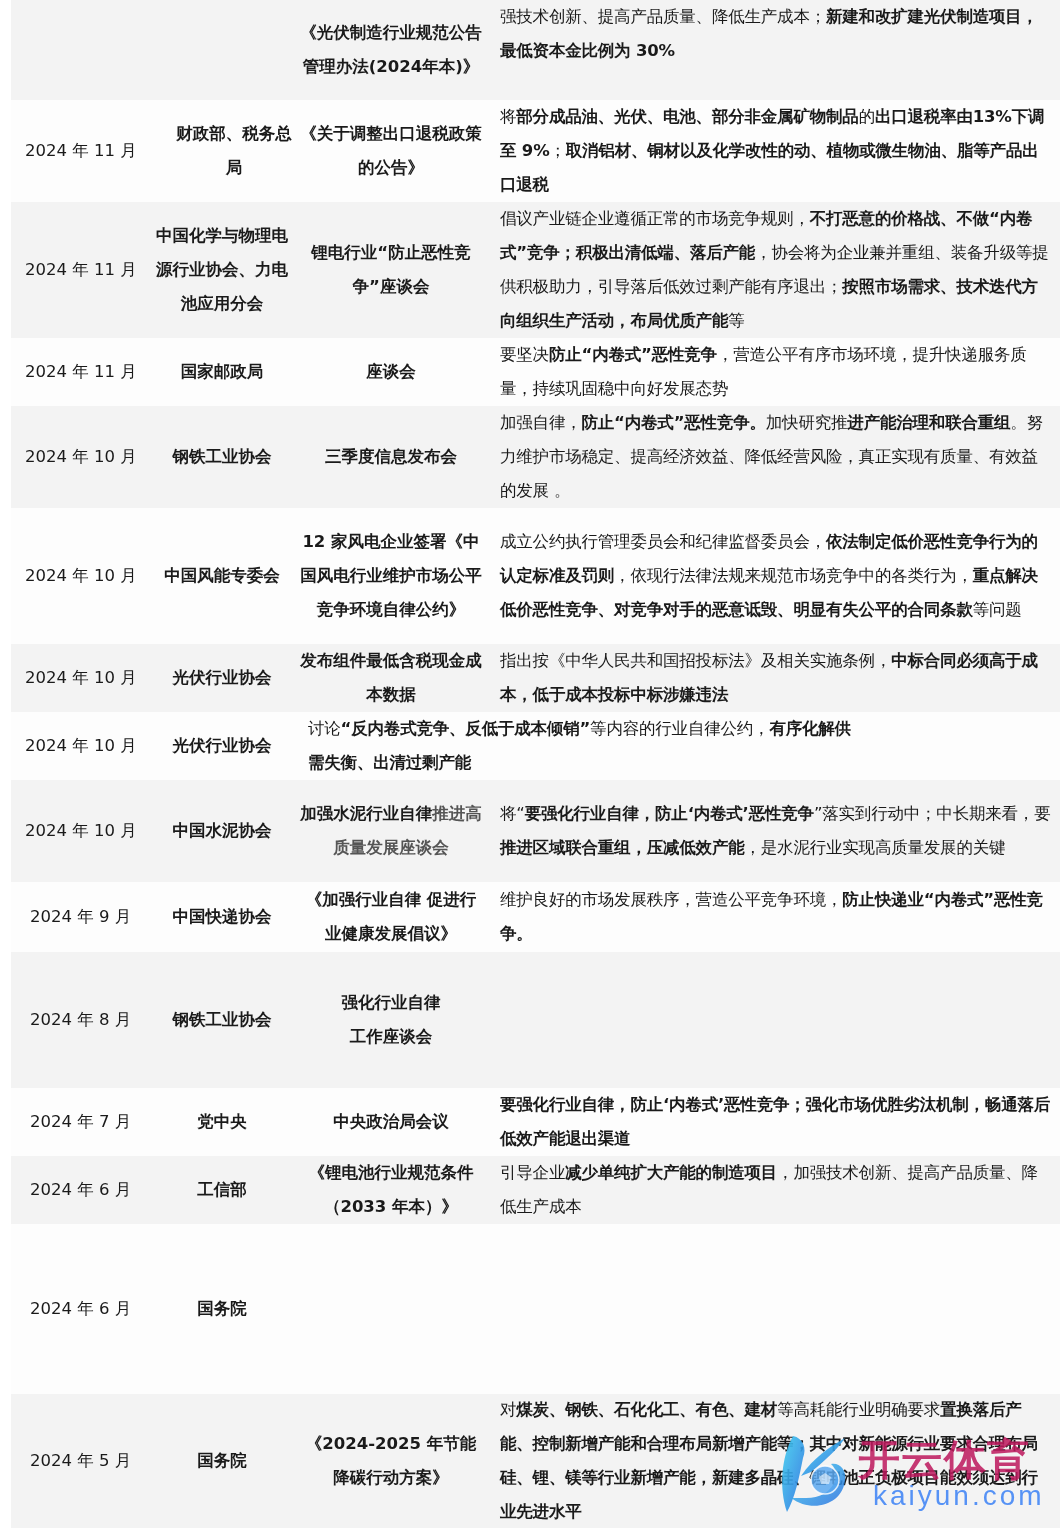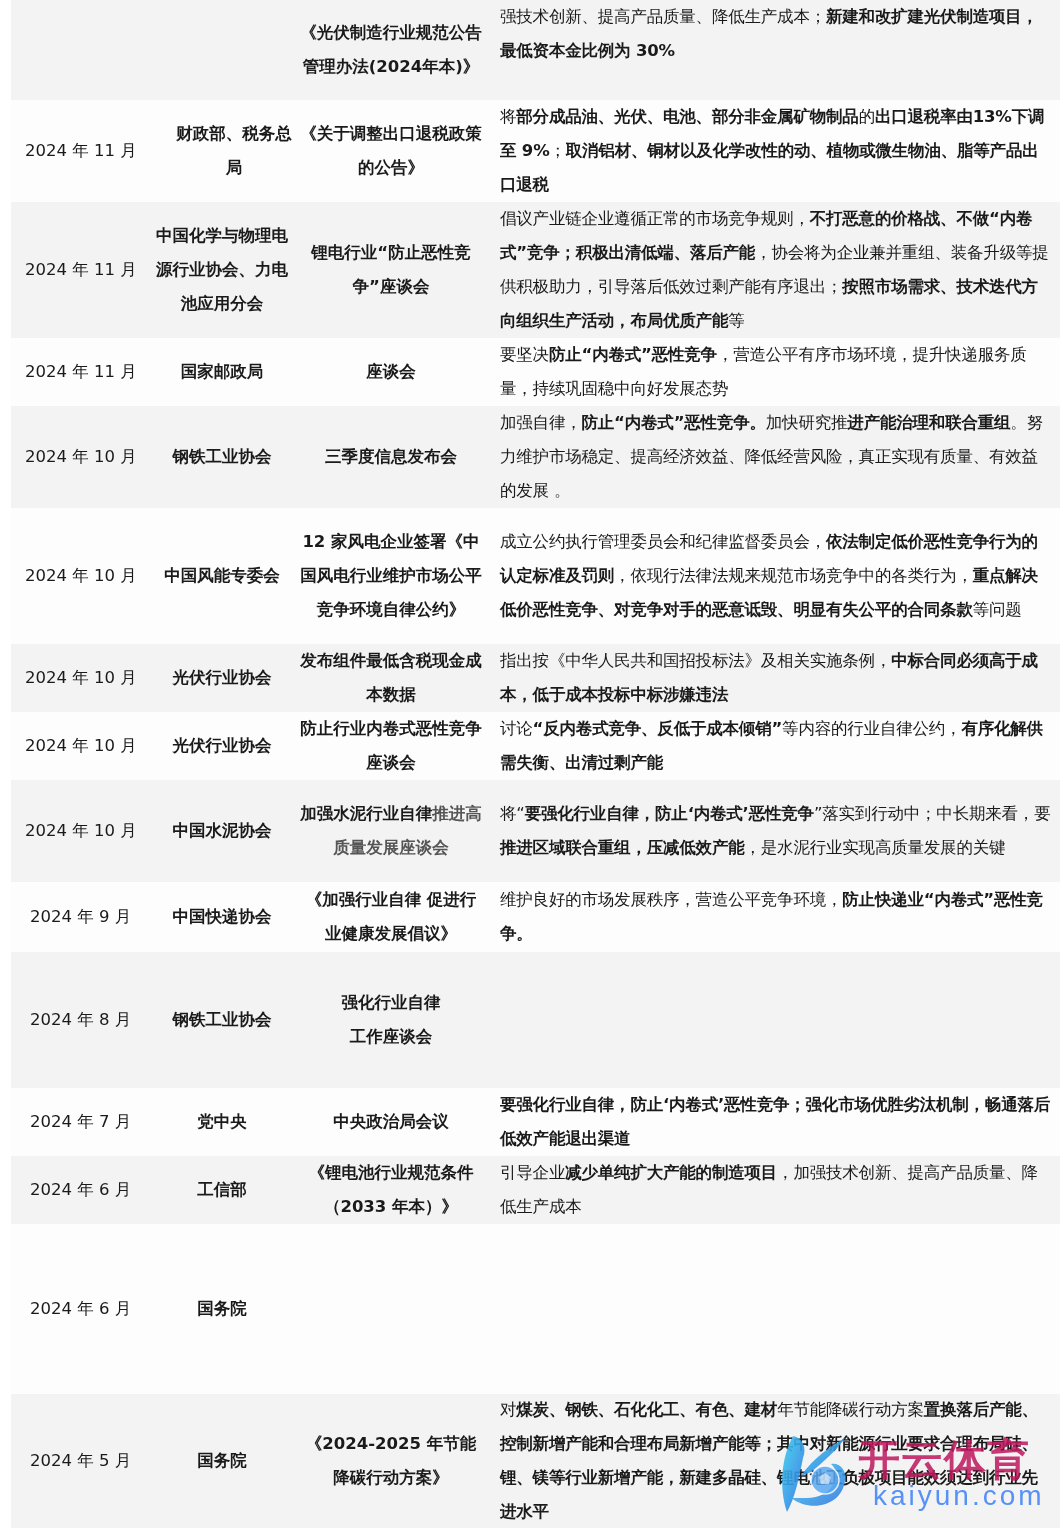--- a/index.html
+++ b/index.html
@@ -72,21 +72,20 @@
   <div class="row gray" style="height:68px">
     <div class="cell c-date">2024 年 10 月</div>
     <div class="cell c-org">光伏行业协会</div>
     <div class="cell c-doc">发布组件最低含税现金成本数据</div>
     <div class="cell c-desc"><span>指出按《中华人民共和国招投标法》及相关实施条例，</span><b>中标合同必须高于成本，低于成本投标中标涉嫌违法</b></div>
   </div>
 
   <div class="row white" style="height:68px">
     <div class="cell c-date">2024 年 10 月</div>
     <div class="cell c-org">光伏行业协会</div>
-    <div class="cell c-doc">防止行业内卷式恶性竞争座谈会</div>
     <div class="cell c-desc"><span>讨论</span><b>“反内卷式竞争、反低于成本倾销”</b><span>等内容的行业自律公约，</span><b>有序化解供需失衡、出清过剩产能</b></div>
   </div>
 
   <div class="row gray" style="height:102px">
     <div class="cell c-date">2024 年 10 月</div>
     <div class="cell c-org">中国水泥协会</div>
     <div class="cell c-doc">
       <span>加强水泥行业自律</span><span class="doc-gray">推进高质量发展座谈会</span>
     </div>
     <div class="cell c-desc"><span>将“</span><b>要强化行业自律，防止‘内卷式’恶性竞争</b><span>”落实到行动中；中长期来看，要</span><b>推进区域联合重组，压减低效产能</b><span>，是水泥行业实现高质量发展的关键</span></div>
@@ -121,21 +120,21 @@
 
   <div class="row white" style="height:170px">
     <div class="cell c-date" style="padding-left:19px">2024 年 6 月</div>
     <div class="cell c-org">国务院</div>
   </div>
 
   <div class="row gray" style="height:134px">
     <div class="cell c-date" style="padding-left:19px">2024 年 5 月</div>
     <div class="cell c-org">国务院</div>
     <div class="cell c-doc">《2024-2025 年节能降碳行动方案》</div>
-    <div class="cell c-desc"><span>对</span><b>煤炭、钢铁、石化化工、有色、建材</b><span>年节能降碳行动方案</span><b>置换落后产能、控制新增产能和合理布局新增产能等；其中对新能源行业要求合理布局硅、锂、镁等行业新增产能，新建多晶硅、锂电池正负极项目能效须达到行业先进水平</b></div>
+    <div class="cell c-desc"><span>对</span><b>煤炭、钢铁、石化化工、有色、建材</b><span>等高耗能行业明确要求</span><b>置换落后产能、控制新增产能和合理布局新增产能等；其中对新能源行业要求合理布局硅、锂、镁等行业新增产能，新建多晶硅、锂电池正负极项目能效须达到行业先进水平</b></div>
   </div>
 
 </div>
 
 <div class="watermark">
   <svg class="wm-k" viewBox="0 0 80 90">
     <defs>
       <linearGradient id="kg" x1="0" y1="0" x2="1" y2="1">
         <stop offset="0" stop-color="#3fd0f0"></stop>
         <stop offset="1" stop-color="#2a6fe0"></stop>

